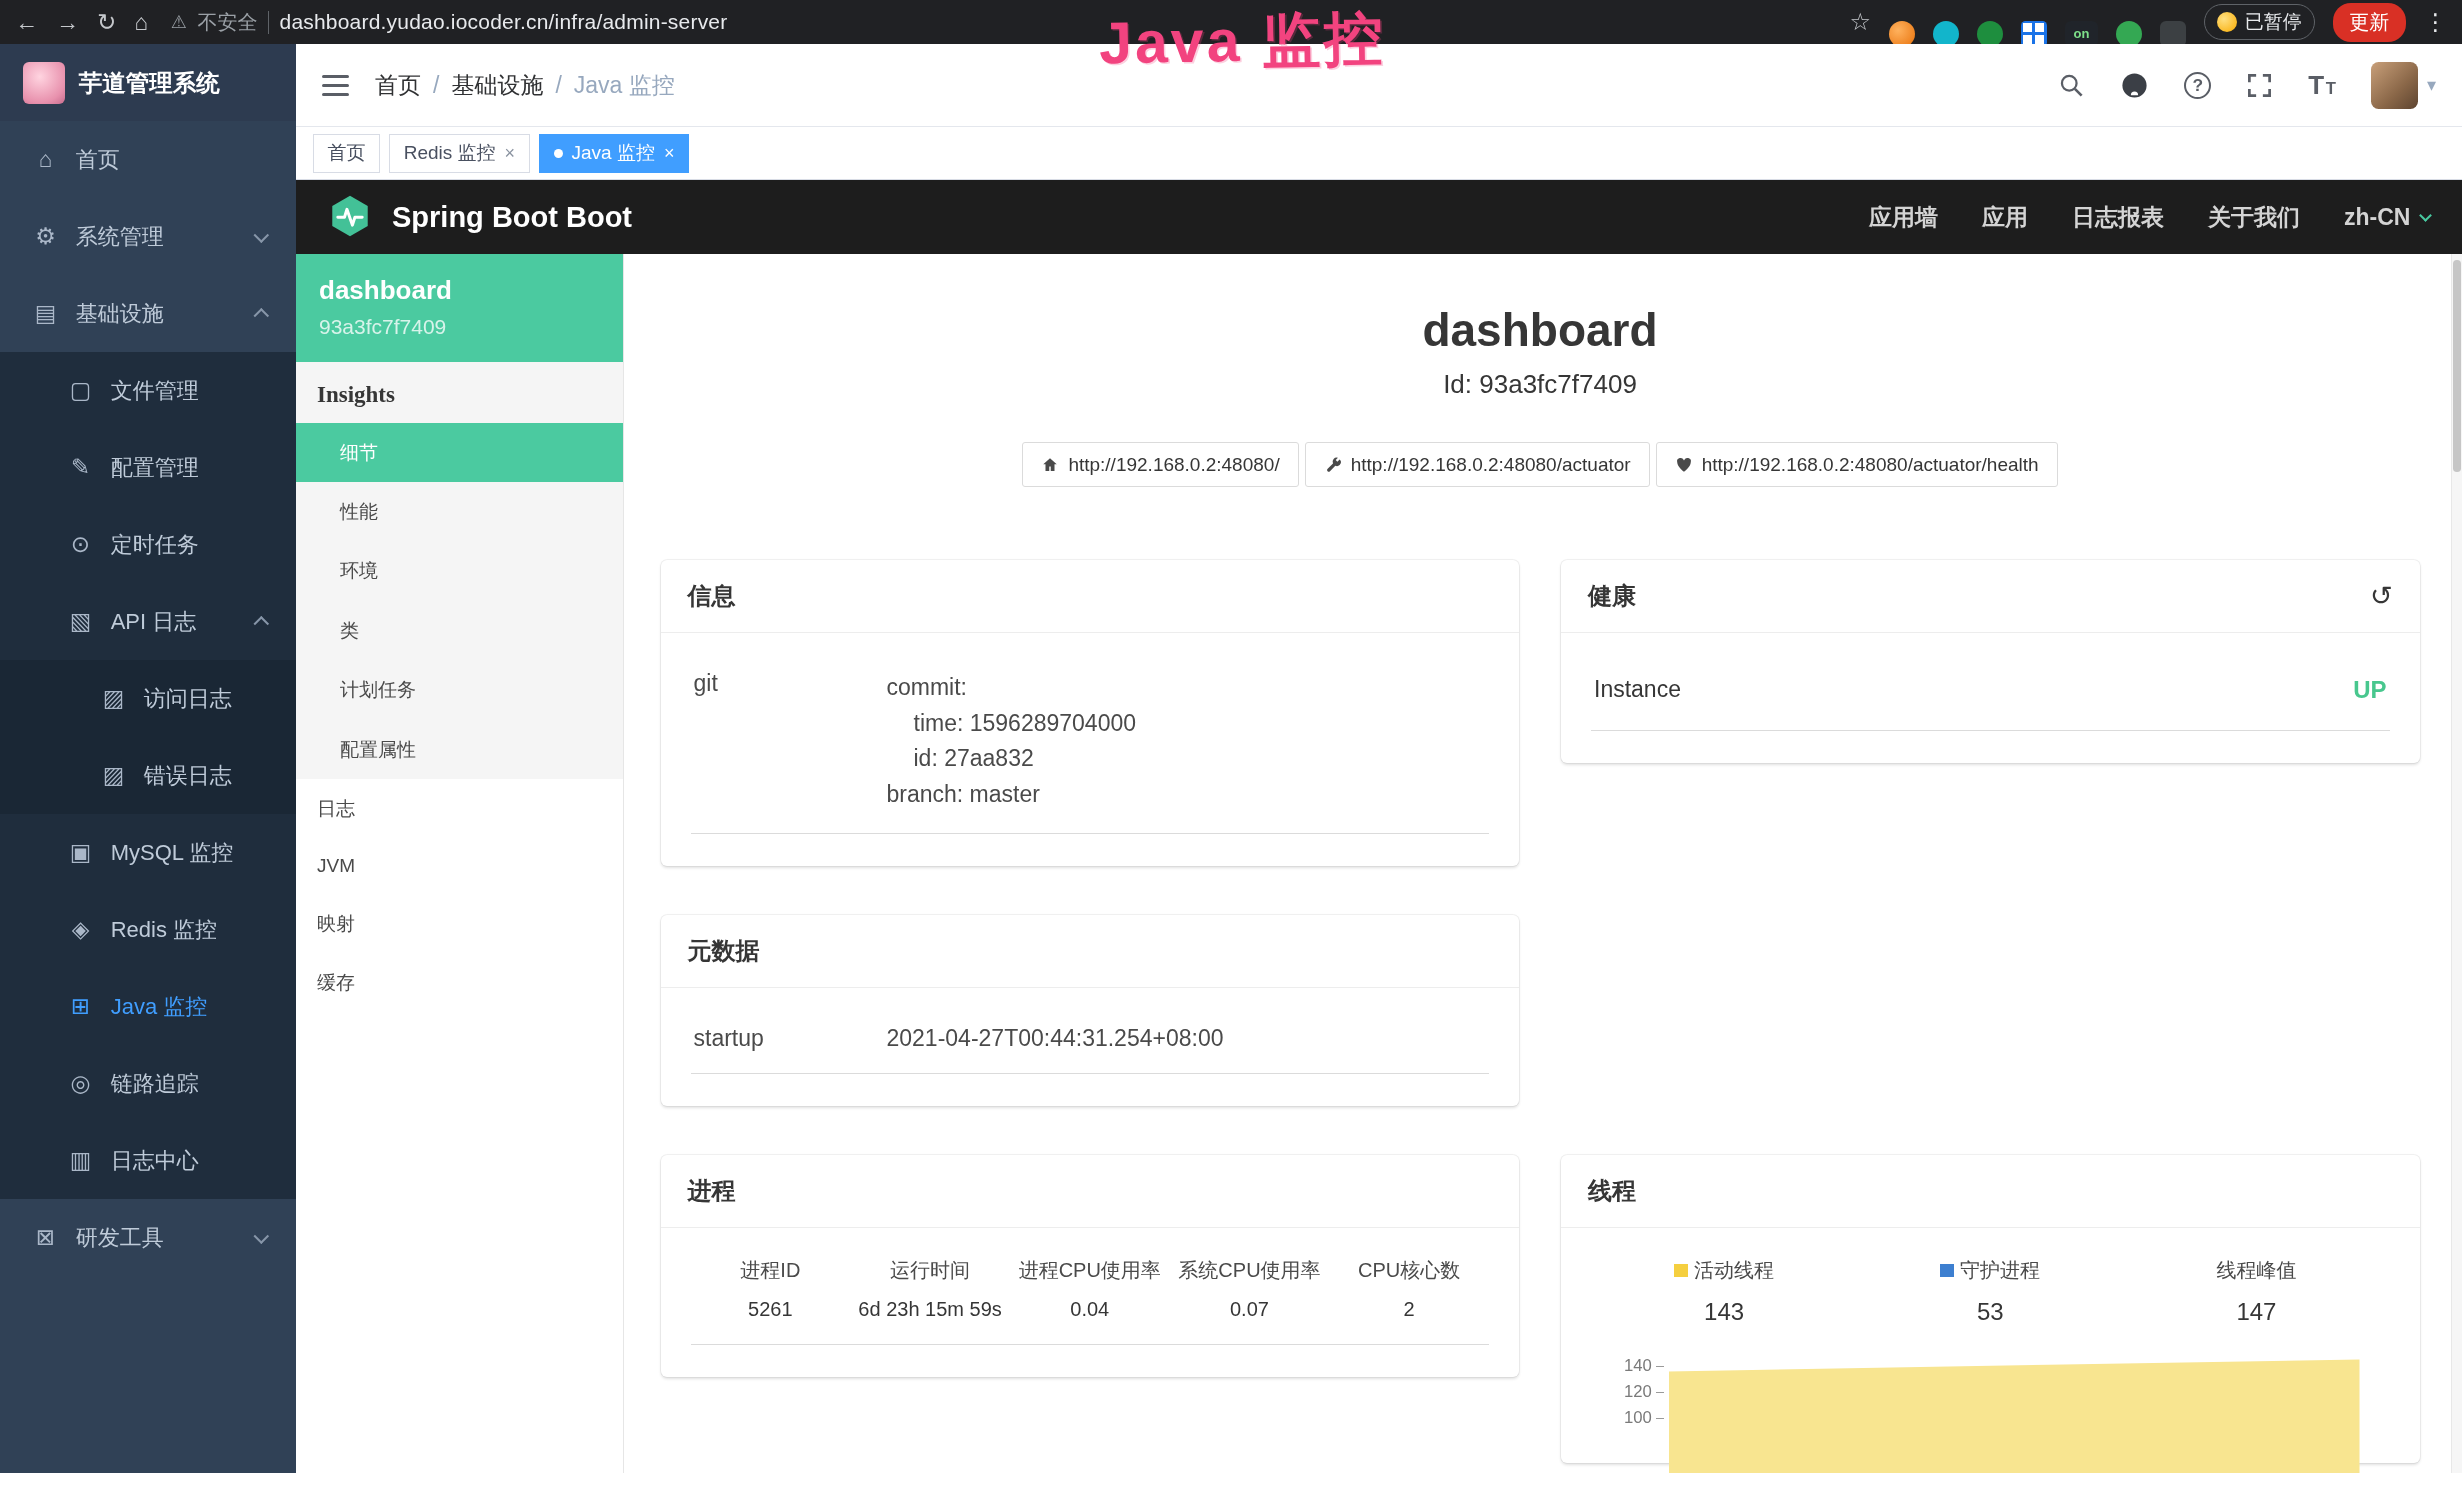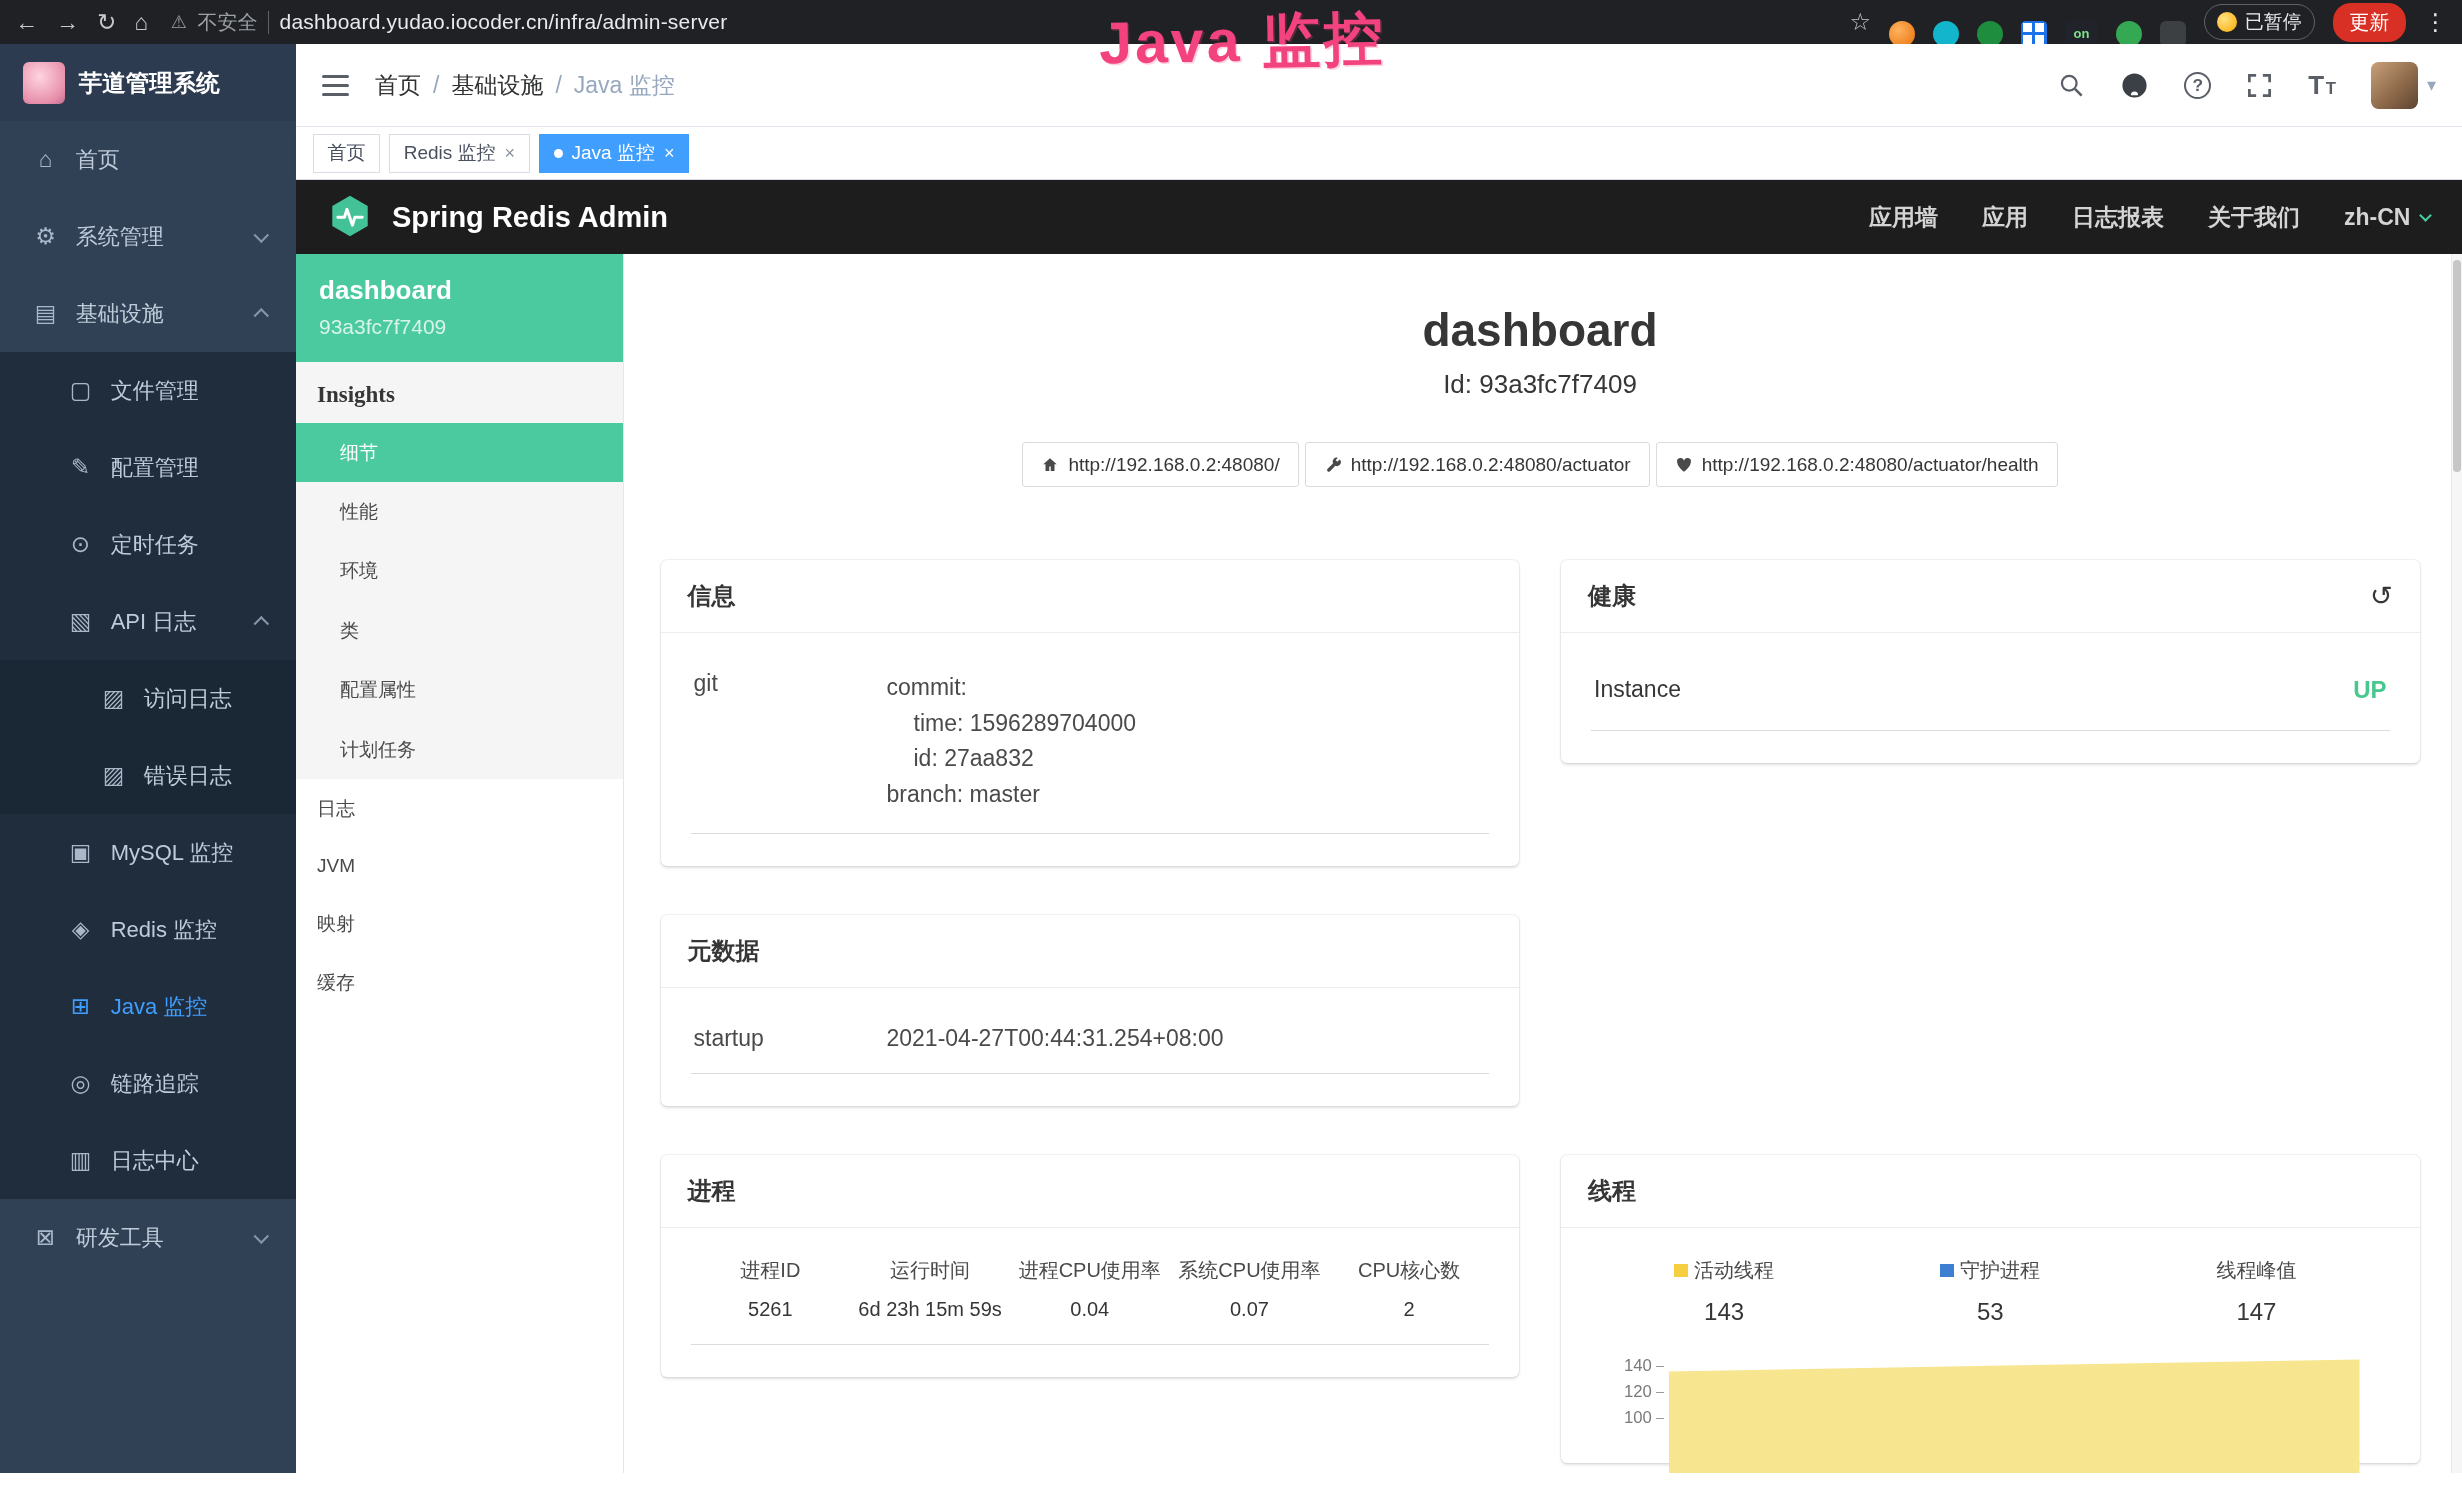--- a/index.html
+++ b/index.html
@@ -352,21 +352,21 @@
       </div>
 
       <div class="sba">
         <div class="sba-nav">
           <span>
             <svg width="44" height="44" viewBox="0 0 36 36">
                 <path d="M18 1.5l14.5 8.3v16.4L18 34.5 3.5 26.2V9.8z" fill="#43c197"></path>
                 <polyline points="8,19 13.5,19 15.5,12.5 20,25.5 22,19 28,19" fill="none" stroke="#fff" stroke-width="2.4" stroke-linecap="round" stroke-linejoin="round"></polyline>
               </svg>
           </span>
-          <span class="sba-brand">Spring Redis Admin</span>
+          <span class="sba-brand">Spring Boot Boot</span>
           <nav class="sba-nav-right">
             <span class="sba-nav-item">应用墙</span>
             <span class="sba-nav-item">应用</span>
             <span class="sba-nav-item">日志报表</span>
             <span class="sba-nav-item">关于我们</span>
             <span class="sba-locale">
               <span>zh-CN</span>
               <i class="chev down green"></i>
             </span>
           </nav>
@@ -377,22 +377,22 @@
           <aside class="sba-sidebar">
             <div class="inst-head">
               <div class="inst-name">dashboard</div>
               <div class="inst-id">93a3fc7f7409</div>
             </div>
             <div class="group-label">Insights</div>
             <div class="sitem grp active">细节</div>
             <div class="sitem grp">性能</div>
             <div class="sitem grp">环境</div>
             <div class="sitem grp">类</div>
+            <div class="sitem grp">计划任务</div>
             <div class="sitem grp">配置属性</div>
-            <div class="sitem grp">计划任务</div>
             <div class="sitem top">日志</div>
             <div class="sitem top">JVM</div>
             <div class="sitem top">映射</div>
             <div class="sitem top">缓存</div>
           </aside>
 
           <main class="sba-main">
             <h1 class="inst-title">dashboard</h1>
             <div class="inst-idline">Id: 93a3fc7f7409</div>
 

